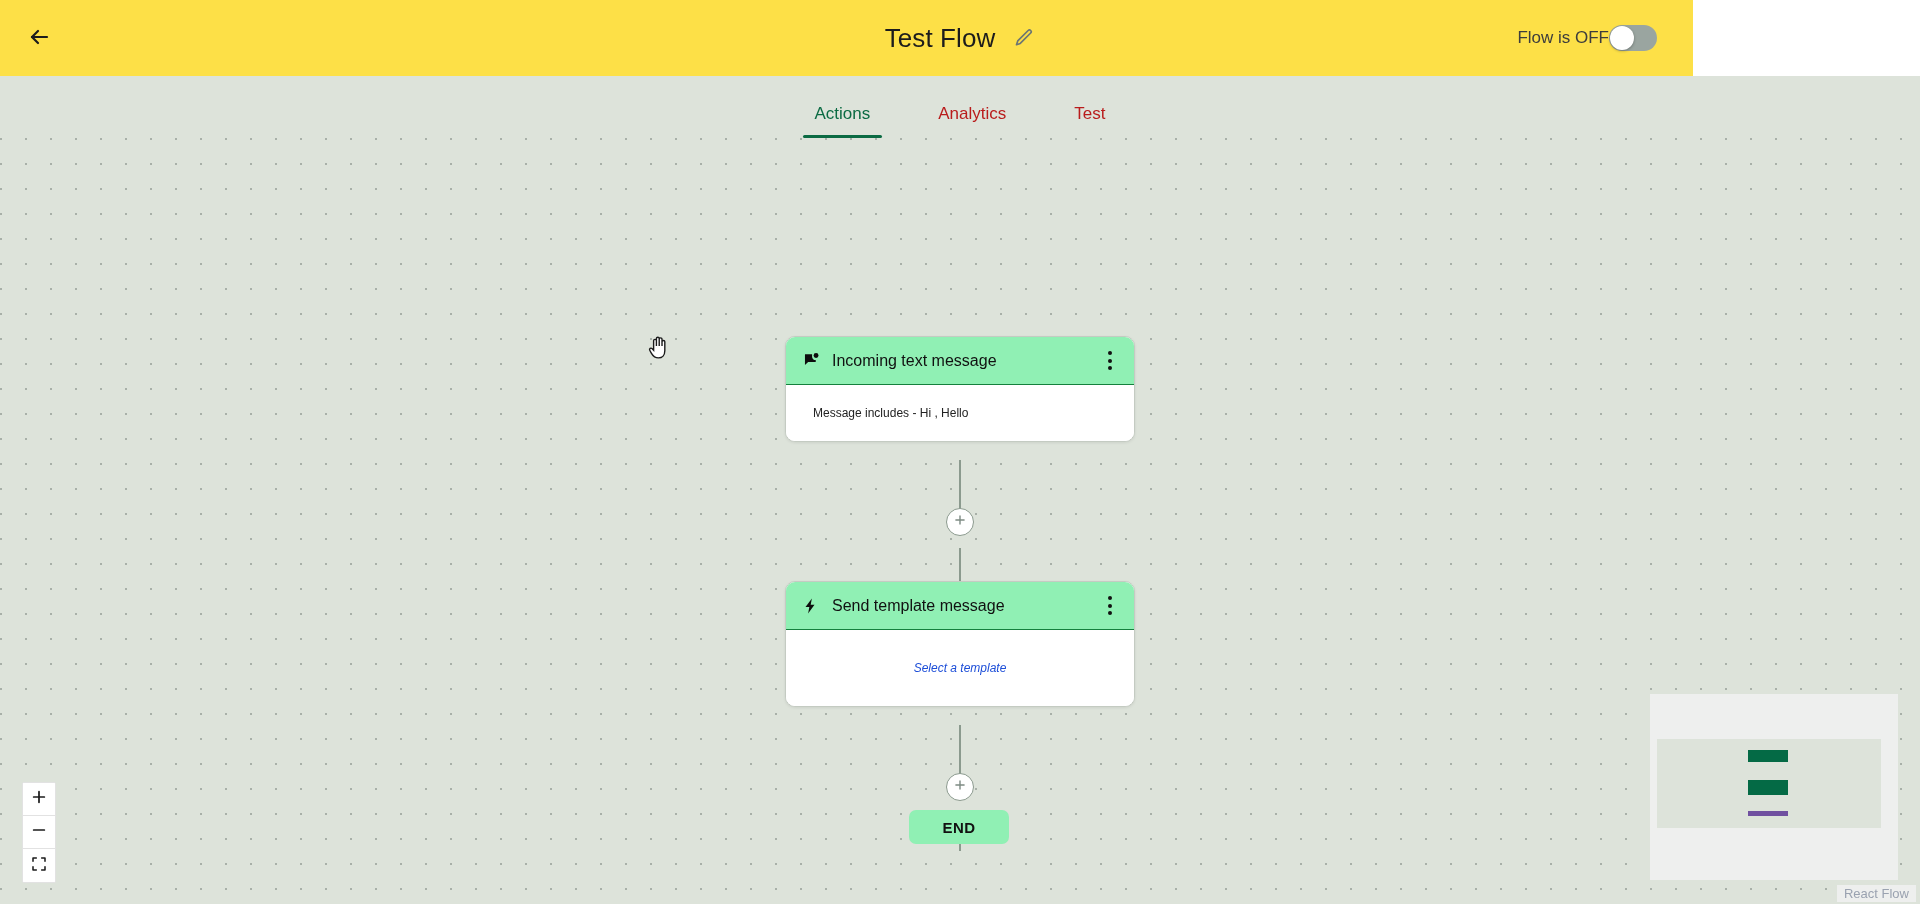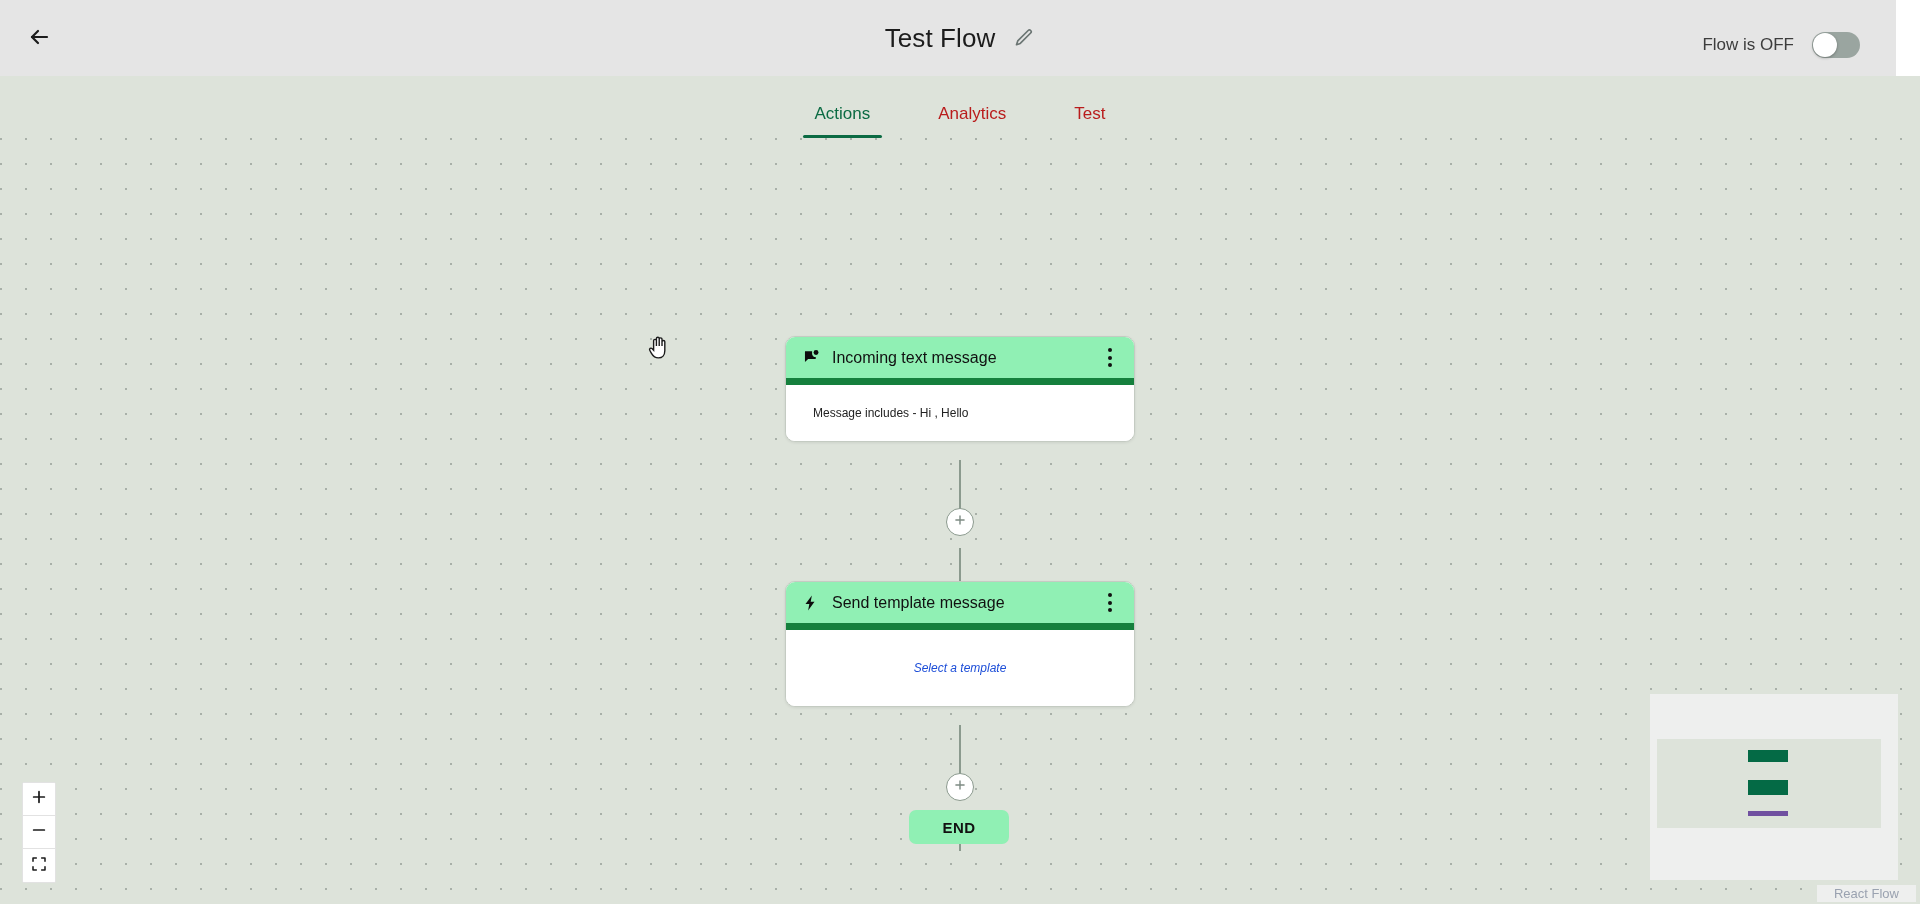--- a/index.html
+++ b/index.html
@@ -16,23 +16,23 @@
     position: relative;
     width: 1920px;
     height: 904px;
     overflow: hidden;
   }
 
   
   .topbar {
     position: absolute;
     top: 0; left: 0;
-    width: 1896px;
+    width: 1693px;
     height: 76px;
-    background: #e5e5e5;
+    background: #fde047;
     display: flex;
     align-items: center;
   }
 
   .back-btn {
     position: absolute;
     left: 22px;
     top: 22px;
     width: 34px;
     height: 34px;
@@ -71,25 +71,24 @@
     display: inline-flex;
     align-items: center;
     justify-content: center;
     pointer-events: auto;
     cursor: pointer;
   }
 
   .flow-status {
     position: absolute;
     right: 36px;
-    top: 7px;
+    top: 0;
     height: 76px;
     display: flex;
     align-items: center;
-    gap: 18px;
   }
 
   .flow-status-label {
     font-size: 17px;
     color: #3d3d3d;
     white-space: nowrap;
   }
 
   .toggle {
     position: relative;
@@ -179,21 +178,21 @@
     overflow: hidden;
   }
 
   .node-header {
     height: 48px;
     background: #90f0b4;
     display: flex;
     align-items: center;
     padding: 0 14px;
     gap: 12px;
-    border-bottom: 7px solid #15803d;
+    border-bottom: 1px solid #15803d;
   }
 
   .node-header-icon {
     width: 20px;
     height: 20px;
     display: flex;
     align-items: center;
     justify-content: center;
     flex: none;
   }
@@ -351,21 +350,21 @@
   #mm-node-2 { left: 98px; top: 86px; width: 40px; height: 15px; }
   #mm-node-3 { left: 98px; top: 117px; width: 40px; height: 5px; background: #7050a0; }
 
   .attribution {
     position: absolute;
     right: 4px;
     bottom: 2px;
     font-size: 13px;
     color: #9aa2b0;
     background: #eeefee;
-    padding: 1px 17px;
+    padding: 1px 7px;
     z-index: 7;
   }
 </style>
 </head>
 <body>
 
 <div id="app">
 
   <div class="topbar">
 

